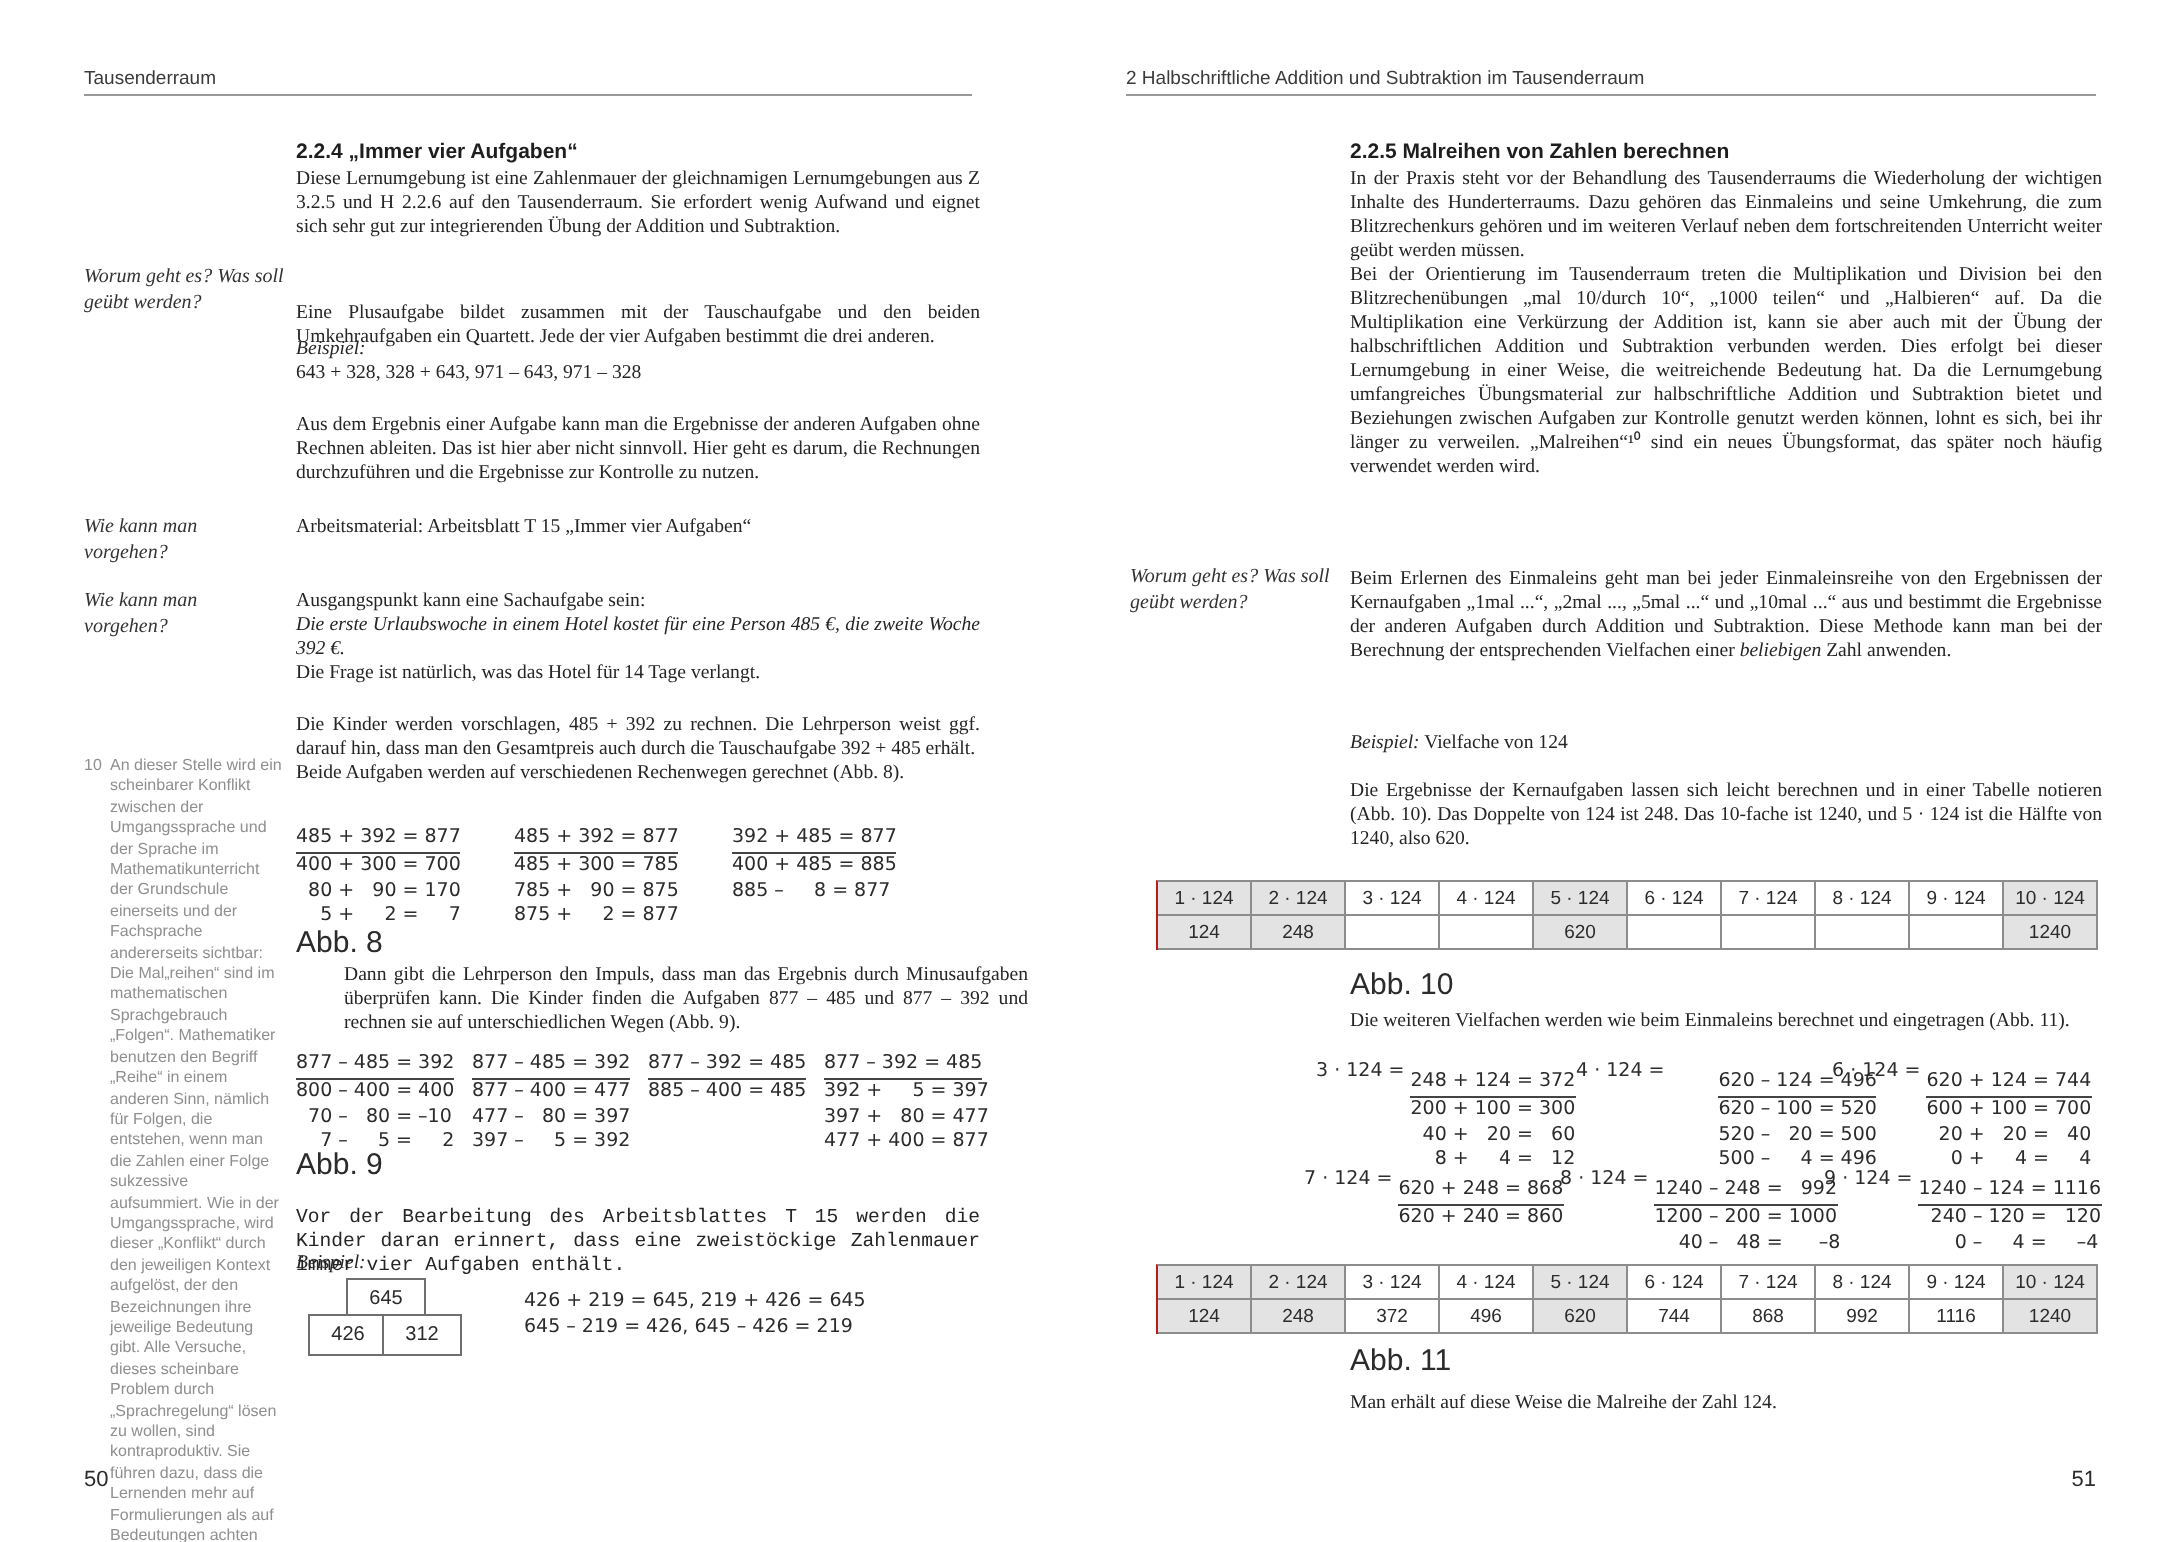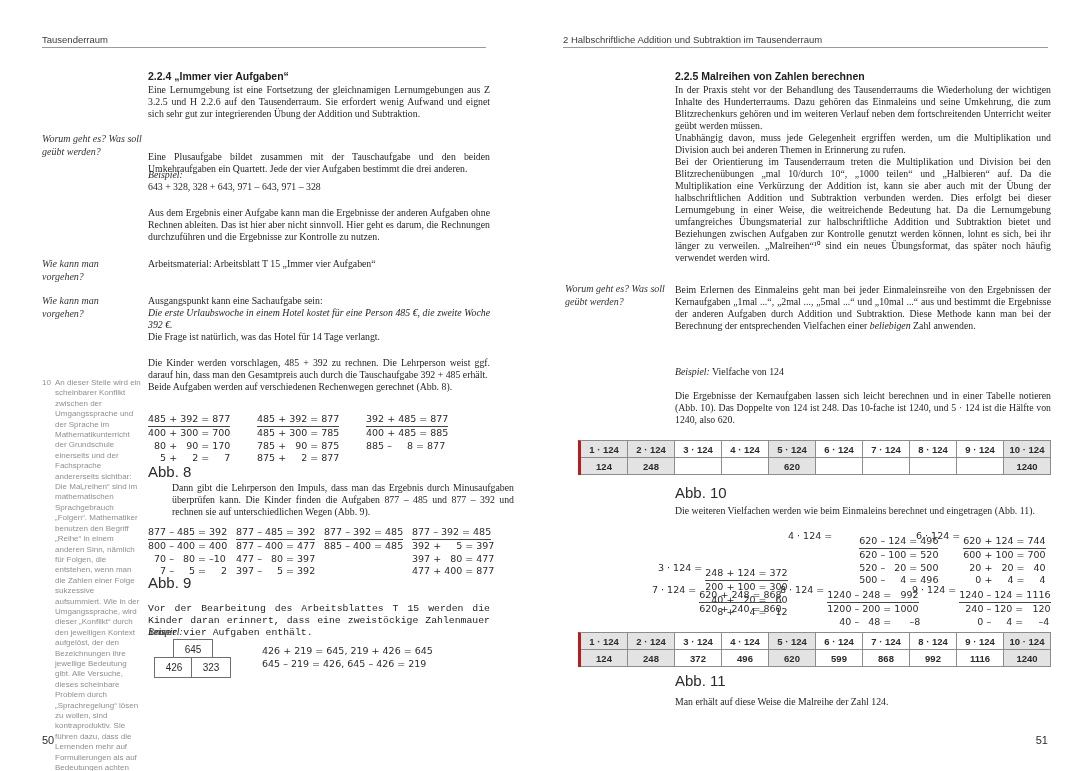--- a/index.html
+++ b/index.html
@@ -22,21 +22,21 @@
   .note{font-style:italic;font-size:10px;line-height:12.5px;color:#333;}
   
   .eq{font-family:"DejaVu Sans",sans-serif;font-size:9.5px;line-height:12.8px;white-space:pre;color:#2b2b2b;}
   .eq.u{display:inline-block;border-bottom:1px solid #444;padding-bottom:0px;}
   .eqcol{position:absolute;}
   .calc{position:absolute;display:flex;align-items:flex-start;}
   .calc-head{font-family:"DejaVu Sans",sans-serif;font-size:9.5px;line-height:12.8px;white-space:pre;color:#2b2b2b;}
   
   .figcap{font-family:"Liberation Sans",sans-serif;font-size:15px;color:#2b2b2b;}
   
-  .mtable{position:absolute;display:grid;grid-template-columns:repeat(10,47px);border-left:3px solid #b91c1c;border-top:1px solid #8c8c8c;font-weight:bold;}
+  .mtable{position:absolute;display:grid;grid-template-columns:repeat(10,47px);border-left:1px solid #b91c1c;border-top:1px solid #8c8c8c;}
   .cell{
     height:16px;border-right:1px solid #8c8c8c;border-bottom:1px solid #8c8c8c;
     font-family:"Liberation Sans",sans-serif;font-size:9.5px;color:#2b2b2b;
     display:flex;align-items:center;justify-content:center;background:#ffffff;white-space:pre;
   }
   .cell.sh{background:#e3e3e3;}
   
   .wall-cell{
     position:absolute;border:1px solid #6f6f6f;background:#fff;
     font-family:"Liberation Sans",sans-serif;font-size:10px;color:#2b2b2b;
@@ -60,21 +60,21 @@
 <div class="abs note" style="left:42px;top:133px;width:100px;">Worum geht es? Was soll geübt werden?</div>
 <div class="abs note" style="left:42px;top:258px;width:100px;">Wie kann man vorgehen?</div>
 <div class="abs note" style="left:42px;top:295px;width:100px;">Wie kann man vorgehen?</div>
 
 <div class="abs foot" style="left:42px;top:378px;width:100px;">
   <span class="fmark">10</span>
   <span class="ftext">An dieser Stelle wird ein scheinbarer Konflikt zwischen der Umgangssprache und der Sprache im Mathematikunterricht der Grundschule einerseits und der Fachsprache andererseits sichtbar: Die Mal„reihen“ sind im mathematischen Sprachgebrauch „Folgen“. Mathematiker benutzen den Begriff „Reihe“ in einem anderen Sinn, nämlich für Folgen, die entstehen, wenn man die Zahlen einer Folge sukzessive aufsummiert. Wie in der Umgangssprache, wird dieser „Konflikt“ durch den jeweiligen Kontext aufgelöst, der den Bezeichnungen ihre jeweilige Bedeutung gibt. Alle Versuche, dieses scheinbare Problem durch „Sprachregelung“ lösen zu wollen, sind kontraproduktiv. Sie führen dazu, dass die Lernenden mehr auf Formulierungen als auf Bedeutungen achten und das Verständnis abreißt.</span>
 </div>
 
 <div class="abs h-sec" style="left:148px;top:70px;width:342px;">2.2.4  „Immer vier Aufgaben“</div>
-<div class="abs body" style="left:148px;top:84px;width:342px;">Eine Lernumgebung ist eine Fortsetzung der gleichnamigen Lernumgebungen aus Z 3.2.5 und H 2.2.6 auf den Tausenderraum. Sie erfordert wenig Aufwand und eignet sich sehr gut zur integrierenden Übung der Addition und Subtraktion.</div>
+<div class="abs body" style="left:148px;top:84px;width:342px;">Diese Lernumgebung ist eine Zahlenmauer der gleichnamigen Lernumgebungen aus Z 3.2.5 und H 2.2.6 auf den Tausenderraum. Sie erfordert wenig Aufwand und eignet sich sehr gut zur integrierenden Übung der Addition und Subtraktion.</div>
 <div class="abs body" style="left:148px;top:151px;width:342px;">Eine Plusaufgabe bildet zusammen mit der Tauschaufgabe und den beiden Umkehraufgaben ein Quartett. Jede der vier Aufgaben bestimmt die drei anderen.</div>
 <div class="abs body it" style="left:148px;top:169px;width:342px;">Beispiel:</div>
 <div class="abs body" style="left:148px;top:181px;width:342px;text-align:left;">643 + 328, 328 + 643, 971 – 643, 971 – 328</div>
 <div class="abs body" style="left:148px;top:207px;width:342px;">Aus dem Ergebnis einer Aufgabe kann man die Ergebnisse der anderen Aufgaben ohne Rechnen ableiten. Das ist hier aber nicht sinnvoll. Hier geht es darum, die Rechnungen durchzuführen und die Ergebnisse zur Kontrolle zu nutzen.</div>
 <div class="abs body" style="left:148px;top:258px;width:342px;text-align:left;">
   <p>Arbeitsmaterial: Arbeitsblatt T 15 „Immer vier Aufgaben“</p>
 </div>
 <div class="abs body" style="left:148px;top:295px;width:342px;">
   <span>Ausgangspunkt kann eine Sachaufgabe sein:</span><br>
   <span class="it">Die erste Urlaubswoche in einem Hotel kostet für eine Person 485 €, die zweite Woche 392 €.</span><br>
@@ -128,30 +128,29 @@
   <div class="eq">397 +   80 = 477</div>
   <div class="eq">477 + 400 = 877</div>
 </div>
 <div class="abs figcap" style="left:148px;top:574px;">Abb. 9</div>
 
 <div class="abs body" style="left:148px;top:603px;width:342px;font-family:Liberation Mono, monospace;">Vor der Bearbeitung des Arbeitsblattes T 15 werden die Kinder daran erinnert, dass eine zweistöckige Zahlenmauer immer vier Aufgaben enthält.</div>
 <div class="abs body it" style="left:148px;top:626px;width:342px;">Beispiel:</div>
 
 <div class="wall-cell" style="left:173px;top:639px;width:38px;height:19px;">645</div>
 <div class="wall-cell" style="left:154px;top:657px;width:38px;height:19px;">426</div>
-<div class="wall-cell" style="left:191px;top:657px;width:38px;height:19px;">323</div>
+<div class="wall-cell" style="left:191px;top:657px;width:38px;height:19px;">312</div>
 <div class="abs eq" style="left:262px;top:645px;">426 + 219 = 645, 219 + 426 = 645</div>
 <div class="abs eq" style="left:262px;top:658px;">645 – 219 = 426, 645 – 426 = 219</div>
 
 <div class="abs pnum" style="left:42px;top:734px;">50</div>
 
 <div class="abs h-sec" style="left:675px;top:70px;width:376px;">2.2.5  Malreihen von Zahlen berechnen</div>
 <div class="abs body" style="left:675px;top:84px;width:376px;">
   <p>In der Praxis steht vor der Behandlung des Tausenderraums die Wiederholung der wichtigen Inhalte des Hunderterraums. Dazu gehören das Einmaleins und seine Umkehrung, die zum Blitzrechenkurs gehören und im weiteren Verlauf neben dem fortschreitenden Unterricht weiter geübt werden müssen.</p>
-  <p>Unabhängig davon, muss jede Gelegenheit ergriffen werden, um die Multiplikation und Division auch bei anderen Themen in Erinnerung zu rufen.</p>
   <p>Bei der Orientierung im Tausenderraum treten die Multiplikation und Division bei den Blitzrechenübungen „mal 10/durch 10“, „1000 teilen“ und „Halbieren“ auf. Da die Multiplikation eine Verkürzung der Addition ist, kann sie aber auch mit der Übung der halbschriftlichen Addition und Subtraktion verbunden werden. Dies erfolgt bei dieser Lernumgebung in einer Weise, die weitreichende Bedeutung hat. Da die Lernumgebung umfangreiches Übungsmaterial zur halbschriftliche Addition und Subtraktion bietet und Beziehungen zwischen Aufgaben zur Kontrolle genutzt werden können, lohnt es sich, bei ihr länger zu verweilen. „Malreihen“¹⁰ sind ein neues Übungsformat, das später noch häufig verwendet werden wird.</p>
 </div>
 
 <div class="abs note" style="left:565px;top:283px;width:100px;">Worum geht es? Was soll geübt werden?</div>
 
 <div class="abs body" style="left:675px;top:284px;width:376px;">
   <span>Beim Erlernen des Einmaleins geht man bei jeder Einmaleinsreihe von den Ergebnissen der Kernaufgaben „1mal ...“, „2mal ..., „5mal ...“ und „10mal ...“ aus und bestimmt die Ergebnisse der anderen Aufgaben durch Addition und Subtraktion. Diese Methode kann man bei der Berechnung der entsprechenden Vielfachen einer </span><span class="it">beliebigen</span><span> Zahl anwenden.</span>
 </div>
 
 <div class="abs body" style="left:675px;top:366px;width:376px;text-align:left;">
@@ -179,21 +178,21 @@
   <div class="cell"></div>
   <div class="cell"></div>
   <div class="cell"></div>
   <div class="cell"></div>
   <div class="cell sh">1240</div>
 </div>
 <div class="abs figcap" style="left:675px;top:484px;">Abb. 10</div>
 
 <div class="abs body" style="left:675px;top:505px;width:376px;">Die weiteren Vielfachen werden wie beim Einmaleins berechnet und eingetragen (Abb. 11).</div>
 
-<div class="calc" style="left:658px;top:530px;margin-top:32px;">
+<div class="calc" style="left:658px;top:530px;">
   <span class="calc-head">3 · 124 = </span>
   <div>
     <div class="eq u">248 + 124 = 372</div>
     <div class="eq">200 + 100 = 300</div>
     <div class="eq">  40 +   20 =   60</div>
     <div class="eq">    8 +     4 =   12</div>
   </div>
 </div>
 <div class="calc" style="left:788px;top:530px;gap:24px;">
   <span class="calc-head">4 · 124 = </span>
@@ -247,21 +246,21 @@
   <div class="cell">6 · 124</div>
   <div class="cell">7 · 124</div>
   <div class="cell">8 · 124</div>
   <div class="cell">9 · 124</div>
   <div class="cell sh">10 · 124</div>
   <div class="cell sh">124</div>
   <div class="cell sh">248</div>
   <div class="cell">372</div>
   <div class="cell">496</div>
   <div class="cell sh">620</div>
-  <div class="cell">599</div>
+  <div class="cell">744</div>
   <div class="cell">868</div>
   <div class="cell">992</div>
   <div class="cell">1116</div>
   <div class="cell sh">1240</div>
 </div>
 <div class="abs figcap" style="left:675px;top:672px;">Abb. 11</div>
 
 <div class="abs body" style="left:675px;top:696px;width:376px;text-align:left;">Man erhält auf diese Weise die Malreihe der Zahl 124.</div>
 
 <div class="abs pnum" style="left:1008px;top:734px;width:40px;text-align:right;">51</div>

